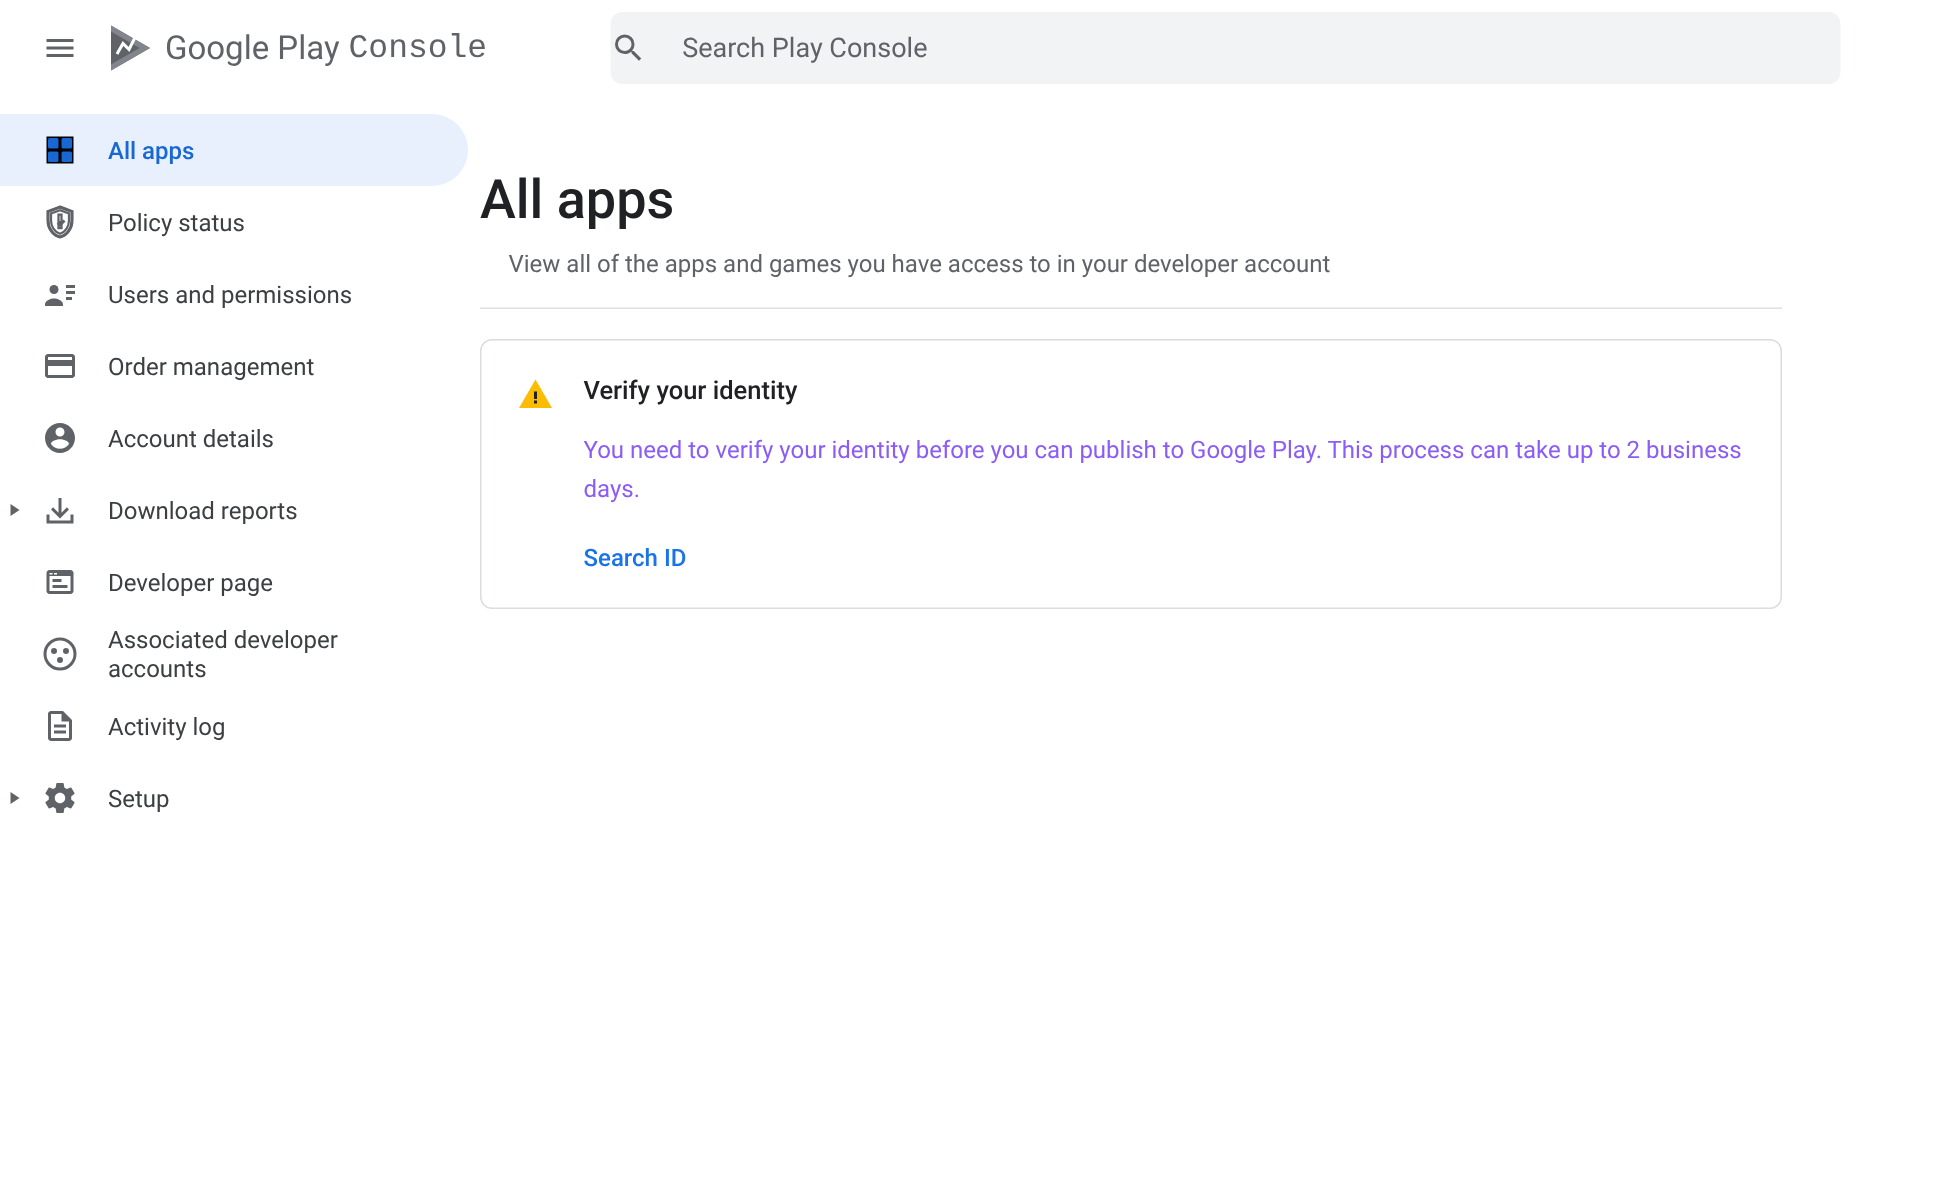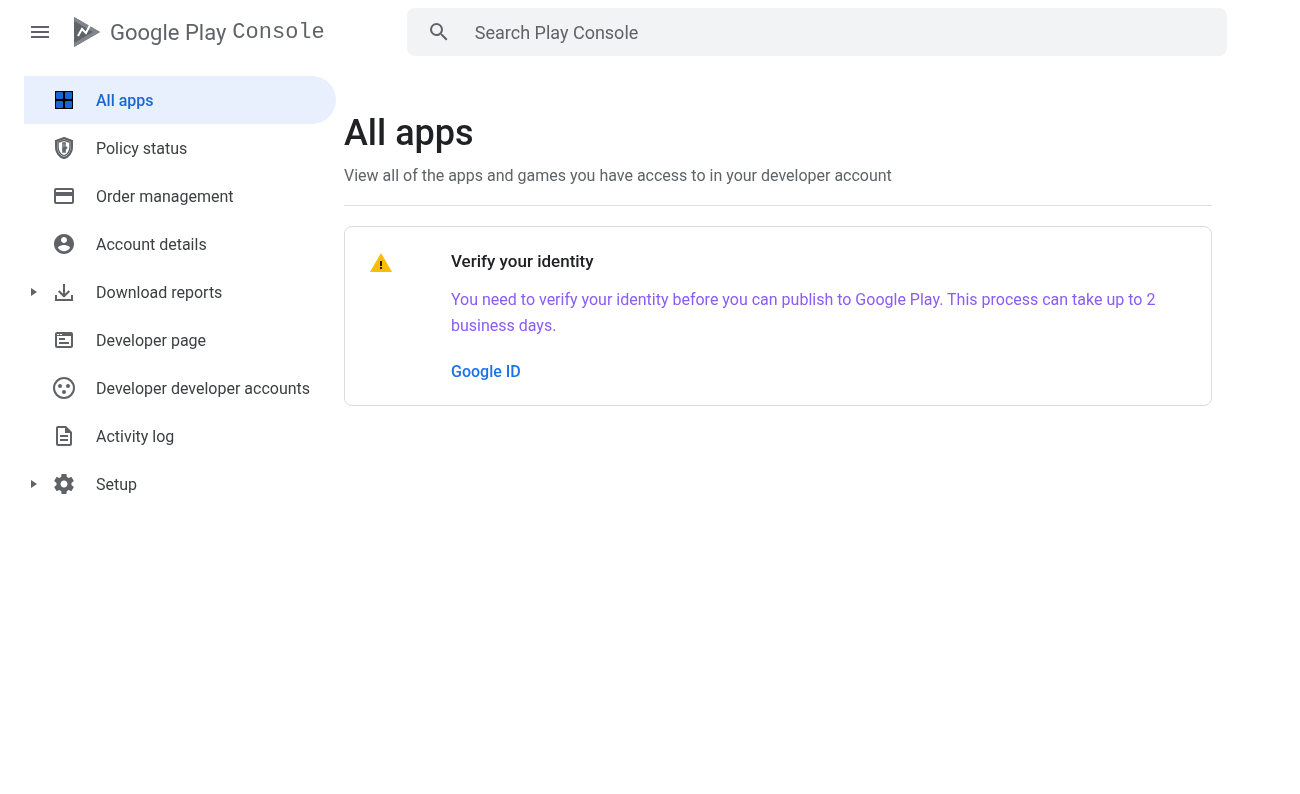--- a/index.html
+++ b/index.html
@@ -62,42 +62,41 @@
       flex: 1;
       margin-left: 82px;
       max-width: 820px;
     }
     .search-bar {
       background: #f1f3f4;
       border-radius: 8px;
       height: 48px;
       display: flex;
       align-items: center;
-      padding: 0 20px;
+      padding: 0 0;
     }
     .search-bar svg {
       width: 24px;
       height: 24px;
       fill: #5f6368;
     }
     .search-input {
       border: none;
       background: transparent;
       margin-left: 24px;
       font-size: 18px;
       outline: none;
       flex: 1;
       color: #202124;
     }
     .search-input::placeholder {
       color: #5f6368;
     }
     .layout {
       display: flex;
-      padding-left: 24px;
     }
     .sidebar {
       width: 320px;
       padding-top: 12px;
     }
     .sidebar-item {
       display: flex;
       align-items: center;
       height: 48px;
       padding: 0 24px 0 28px;
@@ -172,20 +171,21 @@
       font-size: 36px;
       font-weight: 500;
       color: #202124;
       margin-top: 24px;
       margin-bottom: 12px;
     }
     .page-subtitle {
       font-size: 16px;
       color: #5f6368;
       margin-bottom: 20px;
+      margin-left: 19px;
     }
     .divider {
       border: none;
       border-top: 1px solid #e0e0e0;
       margin-bottom: 20px;
     }
     .alert-card {
       border: 1px solid #dadce0;
       border-radius: 8px;
       padding: 24px;
@@ -196,21 +196,20 @@
       width: 24px;
       height: 24px;
       flex-shrink: 0;
     }
     .alert-icon svg {
       width: 24px;
       height: 24px;
     }
     .alert-content {
       flex: 1;
-      margin-left: 38px;
     }
     .alert-title {
       font-size: 17px;
       font-weight: 500;
       color: #202124;
       margin-bottom: 16px;
     }
     .alert-text {
       font-size: 16px;
       color: #8b5cf6;
@@ -276,20 +275,30 @@
       <span class="sidebar-icon">
         <svg viewBox="0 0 24 24">
             <path d="M12 2l8 3v6c0 5.25-3.44 10.12-8 11-4.56-.88-8-5.75-8-11V5l8-3zm0 2.18L6 6.3v4.7c0 4.05 2.55 7.85 6 8.83 3.45-.98 6-4.78 6-8.83V6.3l-6-2.12zM11 7h2v5h-2zm0 7h2v2h-2z" fill="none" stroke="#5f6368" stroke-width="1.5"></path>
             <path d="M12 2l8 3v6c0 5.25-3.44 10.12-8 11-4.56-.88-8-5.75-8-11V5l8-3z" fill="none" stroke="#5f6368" stroke-width="2"></path>
             <path d="M10.5 12.5l1.5 1.5 3-3" fill="none" stroke="#5f6368" stroke-width="2"></path>
           </svg>
       </span>
       <span class="sidebar-label">Policy status</span>
     </div>
 
+    <div class="sidebar-item">
+      <span class="sidebar-icon">
+        <svg viewBox="0 0 24 24">
+            <circle cx="8" cy="9" r="3"></circle>
+            <path d="M2 19c0-2.67 4-4 6-4s6 1.33 6 4v1H2v-1z"></path>
+            <path d="M16 10h6v2h-6zm0-4h6v2h-6zm0 8h4v2h-4z"></path>
+          </svg>
+      </span>
+      <span class="sidebar-label">Users and permissions</span>
+    </div>
 
     <div class="sidebar-item">
       <span class="sidebar-icon">
         <svg viewBox="0 0 24 24">
             <path d="M20 4H4c-1.1 0-2 .9-2 2v12c0 1.1.9 2 2 2h16c1.1 0 2-.9 2-2V6c0-1.1-.9-2-2-2zm0 14H4v-6h16v6zm0-10H4V6h16v2z"></path>
           </svg>
       </span>
       <span class="sidebar-label">Order management</span>
     </div>
 
@@ -329,21 +338,21 @@
 
     <div class="sidebar-item">
       <span class="sidebar-icon">
         <svg viewBox="0 0 24 24">
             <circle cx="12" cy="12" r="10" fill="none" stroke="#5f6368" stroke-width="2"></circle>
             <circle cx="8" cy="10" r="2"></circle>
             <circle cx="16" cy="10" r="2"></circle>
             <circle cx="12" cy="16" r="2"></circle>
           </svg>
       </span>
-      <span class="sidebar-label">Developer developer accounts</span>
+      <span class="sidebar-label">Associated developer accounts</span>
     </div>
 
     <div class="sidebar-item">
       <span class="sidebar-icon">
         <svg viewBox="0 0 24 24">
             <path d="M14 2H6c-1.1 0-2 .9-2 2v16c0 1.1.9 2 2 2h12c1.1 0 2-.9 2-2V8l-6-6zm4 18H6V4h7v5h5v11zM8 15h8v2H8zm0-4h8v2H8z"></path>
           </svg>
       </span>
       <span class="sidebar-label">Activity log</span>
     </div>
@@ -371,17 +380,17 @@
     <div class="alert-card">
       <span class="alert-icon">
         <svg viewBox="0 0 24 24">
           <path d="M1 21h22L12 2 1 21z" fill="#fbbc04"></path>
           <path d="M11 10h2v5h-2zm0 6h2v2h-2z" fill="#202124"></path>
         </svg>
       </span>
       <div class="alert-content">
         <div class="alert-title">Verify your identity</div>
         <div class="alert-text">You need to verify your identity before you can publish to Google Play. This process can take up to 2 business days.</div>
-        <a class="alert-link">Google ID</a>
+        <a class="alert-link">Search ID</a>
       </div>
     </div>
   </div>
 </div>
 
 </body></html>

